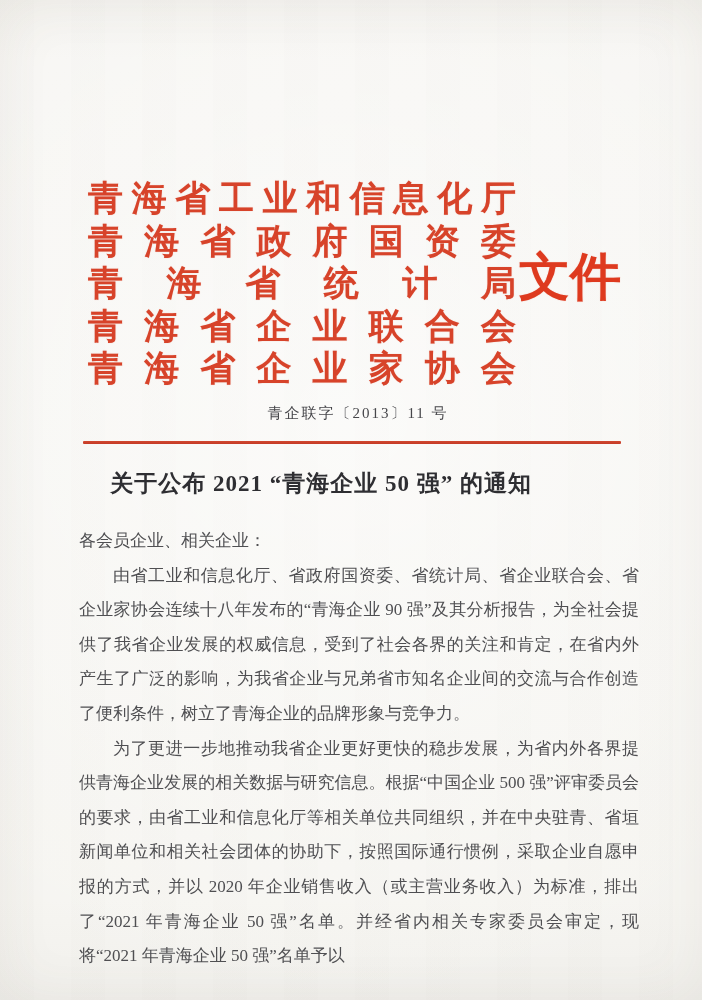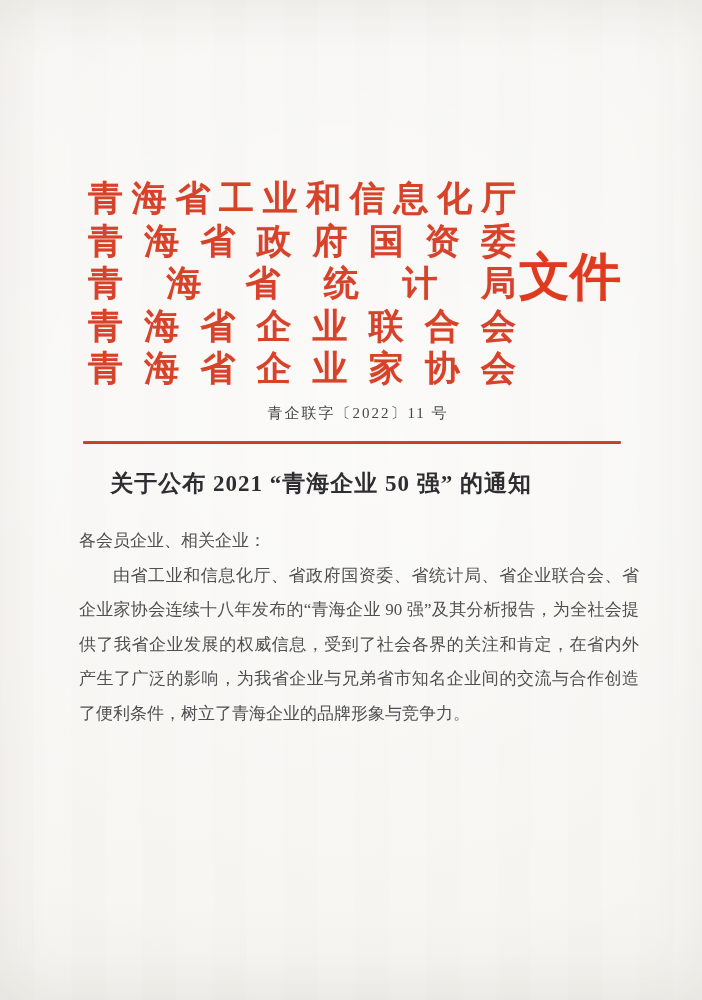--- a/index.html
+++ b/index.html
@@ -172,24 +172,25 @@
           <span>协</span>
           <span>会</span>
         </div>
     </div>
     <div class="doc-mark">
         <span>文</span>
         <span>件</span>
       </div>
   </div>
 
-  <div class="doc-number">青企联字〔2022〕11 号</div>
+  <div class="doc-number">青企联字〔2013〕11 号</div>
 
   <div class="red-divider"></div>
 
   <h1 class="doc-title">关于公布 2021 “青海企业 50 强” 的通知</h1>
 
   <div class="doc-body">
     <p class="salutation">各会员企业、相关企业：</p>
     <p class="para">由省工业和信息化厅、省政府国资委、省统计局、省企业联合会、省企业家协会连续十八年发布的“青海企业 90 强”及其分析报告，为全社会提供了我省企业发展的权威信息，受到了社会各界的关注和肯定，在省内外产生了广泛的影响，为我省企业与兄弟省市知名企业间的交流与合作创造了便利条件，树立了青海企业的品牌形象与竞争力。</p>
+    <p class="para">为了更进一步地推动我省企业更好更快的稳步发展，为省内外各界提供青海企业发展的相关数据与研究信息。根据“中国企业 500 强”评审委员会的要求，由省工业和信息化厅等相关单位共同组织，并在中央驻青、省垣新闻单位和相关社会团体的协助下，按照国际通行惯例，采取企业自愿申报的方式，并以 2020 年企业销售收入（或主营业务收入）为标准，排出了“2021 年青海企业 50 强”名单。并经省内相关专家委员会审定，现将“2021 年青海企业 50 强”名单予以</p>
   </div>
 
 </div>
 
 </body></html>

